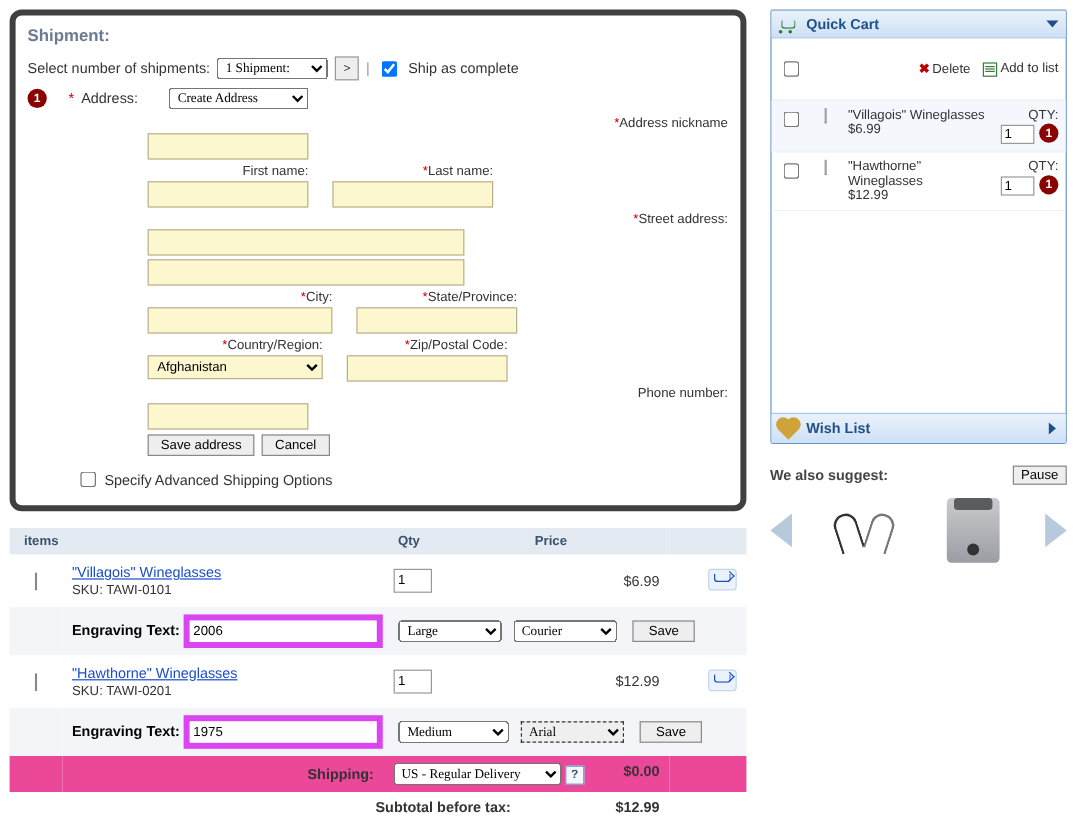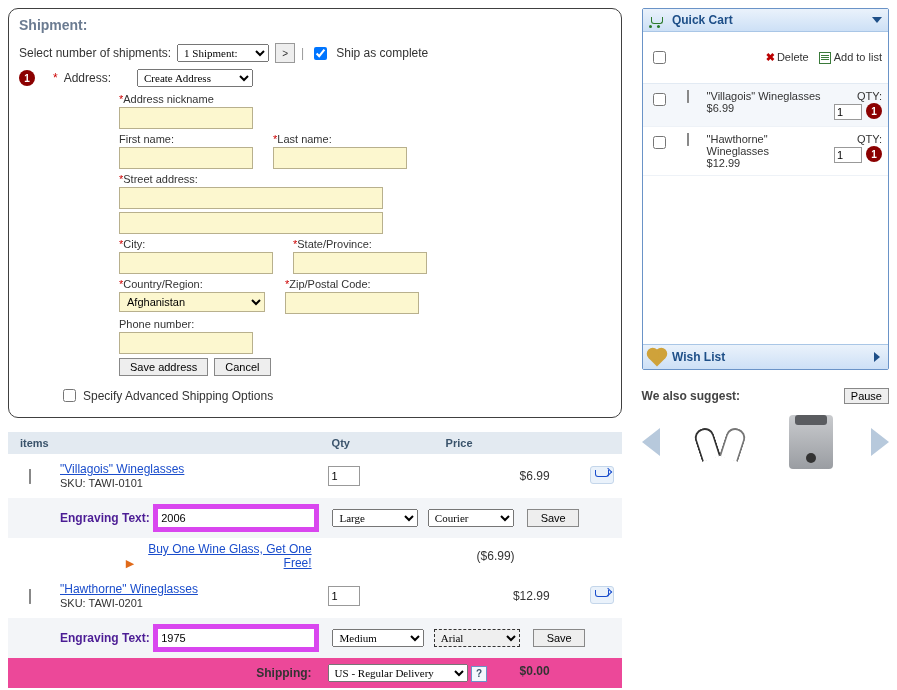--- a/index.html
+++ b/index.html
@@ -17,21 +17,21 @@
   }
   .left {
     width: 620px;
   }
   .right {
     width: 250px;
   }
 
   
   .shipment-panel {
-    border: 1px solid #404040;
+    border: 5px solid #404040;
     border-radius: 10px;
     padding: 8px 10px 12px 10px;
     position: relative;
     background: #fff;
   }
   .shipment-title {
     font-weight: bold;
     font-size: 14px;
     color: #6b7b91;
     margin-bottom: 10px;
@@ -83,20 +83,21 @@
     margin-top: 6px;
   }
   .field-block {
     margin-bottom: 4px;
   }
   .field-block label {
     display: block;
     font-size: 11px;
     margin-bottom: 2px;
     color: #333;
+    text-align: right;
   }
   .yellow-input {
     background: #fcf7cf;
     border: 1px solid #b8b08d;
     height: 18px;
     padding: 1px 3px;
     font-size: 11px;
   }
   .w130 { width: 126px; }
   .w150 { width: 146px; }
@@ -241,21 +242,21 @@
     transform: rotate(45deg);
   }
   .engrave-row {
     background: #f3f5f8;
   }
   .engrave-row td {
     padding: 6px 8px;
   }
   .engrave-label {
     font-weight: bold;
-    color: #4c1d95;
+    color: #000000;
     white-space: nowrap;
   }
   .eng-input {
     width: 150px;
     height: 16px;
     font-size: 11px;
     padding: 1px 3px;
     border: 5px solid #d946ef;
     margin-right: 10px;
   }
@@ -651,30 +652,20 @@
       <tr class="engrave-row">
         <td></td>
         <td colspan="4">
           <span class="engrave-label">Engraving Text:</span>
           <input class="eng-input" value="2006" style="">
           <select class="sel" style="width:86px"><option>Large</option></select>
           <select class="sel" style="width:86px;margin-left:6px"><option>Courier</option></select>
           <button class="btn" style="margin-left:10px;width:52px">Save</button>
         </td>
       </tr>
-      <tr class="promo-row">
-        <td></td>
-        <td style="text-align:right">
-          <span class="promo-arrow">▶</span>
-          <span class="link" style="display:inline-block;max-width:170px;text-align:right">Buy One Wine Glass, Get One Free!</span>
-        </td>
-        <td></td>
-        <td class="price" style="text-align:center">($6.99)</td>
-        <td></td>
-      </tr>
 
       <tr class="item-row">
         <td class="wine-icon">
           <span class="wine-glass">
             <span class="bowl filled"></span><span class="stem"></span><span class="base"></span>
           </span>
         </td>
         <td>
           <span class="link">"Hawthorne" Wineglasses</span> <br>
           <span class="sku">SKU: TAWI-0201</span>

